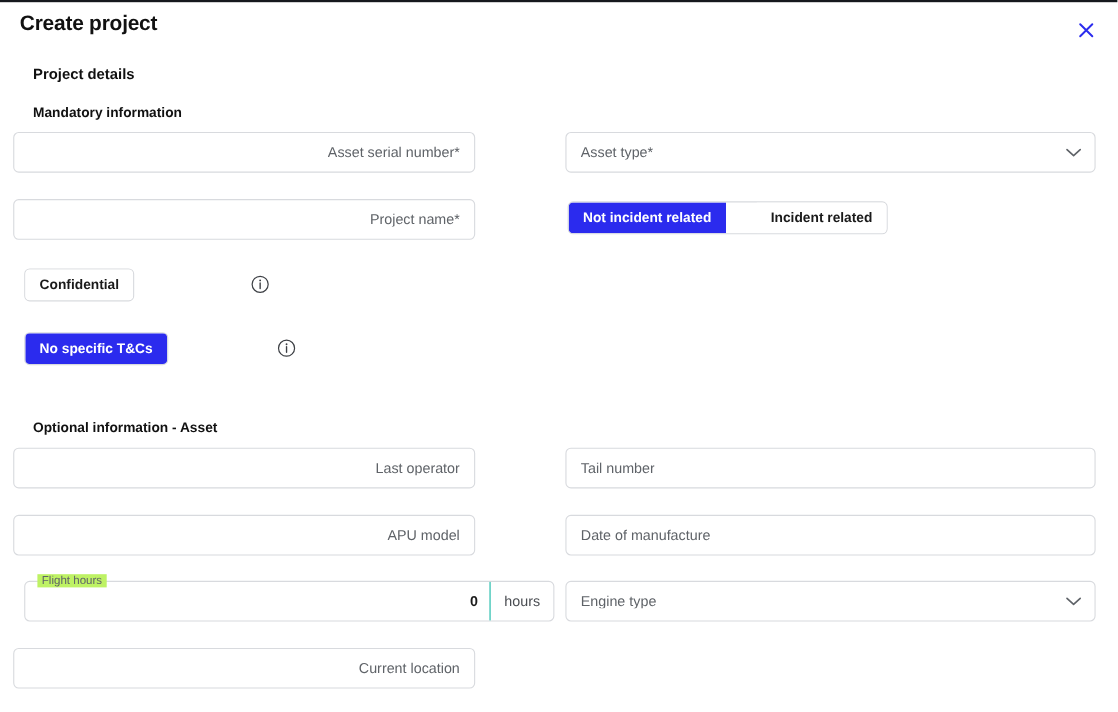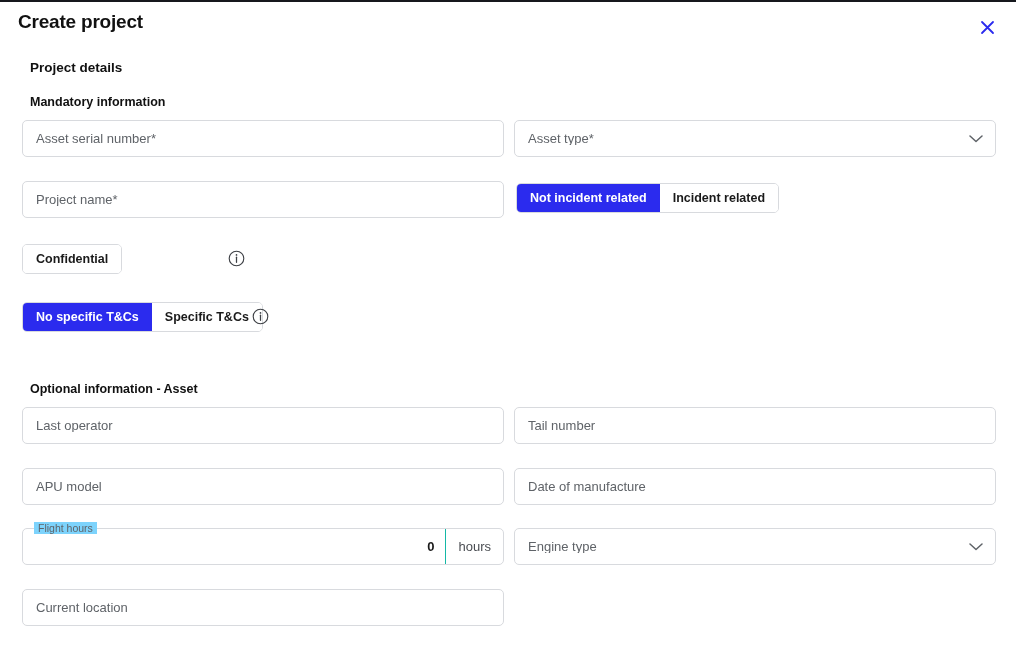--- a/index.html
+++ b/index.html
@@ -95,21 +95,21 @@
   }
   .field.select { cursor: pointer; }
   .field .chev {
     position: absolute;
     right: 12px;
     top: 50%;
     transform: translateY(-50%);
     display: flex;
   }
 
-  .col-left  { left: 22px;  width: 482px; }
+  .col-left  { left: 12px;  width: 420px; justify-content: flex-end; }
   .col-right { left: 514px; width: 482px; }
 
   #f-asset-serial { top: 120px; }
   #f-asset-type   { top: 120px; }
   #f-project-name { top: 181px; }
   #f-last-operator { top: 407px; }
   #f-tail-number   { top: 407px; }
   #f-apu-model     { top: 468px; }
   #f-date-manufacture { top: 468px; }
   #f-engine-type   { top: 528px; }
@@ -117,20 +117,21 @@
 
   
   .toggle-group {
     position: absolute;
     display: inline-flex;
     height: 30px;
     border-radius: 5px;
     overflow: hidden;
     border: 1px solid #d8dade;
     background: #ffffff;
+    gap: 28px;
   }
   .toggle-btn {
     border: none;
     background: #ffffff;
     color: #1a1a1a;
     font-family: "Liberation Sans", sans-serif;
     font-size: 12.5px;
     font-weight: bold;
     padding: 0 13px;
     cursor: pointer;
@@ -170,21 +171,21 @@
     border: 1px solid #d8dade;
     border-radius: 5px;
     background: #ffffff;
     display: flex;
     align-items: stretch;
   }
   .fieldset-legend {
     position: absolute;
     top: -7px;
     left: 11px;
-    background: #7dd3fc;
+    background: #bef264;
     padding: 0 4px;
     font-size: 10.5px;
     color: #5f6368;
     line-height: 12px;
     white-space: nowrap;
   }
   .fh-value {
     flex: 1;
     display: flex;
     align-items: center;
@@ -257,21 +258,20 @@
   <span class="info-icon" id="info-confidential">
     <svg width="17" height="17" viewBox="0 0 17 17">
       <circle cx="8.5" cy="8.5" r="7.3" stroke="#3c3f44" stroke-width="1.1" fill="none"></circle>
       <circle cx="8.5" cy="4.9" r="0.85" fill="#3c3f44"></circle>
       <path d="M8.5 7.2 L8.5 12.3" stroke="#3c3f44" stroke-width="1.25" stroke-linecap="round"></path>
     </svg>
   </span>
 
   <div class="toggle-group" id="tg-tcs">
     <button class="toggle-btn active">No specific T&amp;Cs</button>
-    <button class="toggle-btn">Specific T&amp;Cs</button>
   </div>
 
   <span class="info-icon" id="info-tcs">
     <svg width="17" height="17" viewBox="0 0 17 17">
       <circle cx="8.5" cy="8.5" r="7.3" stroke="#3c3f44" stroke-width="1.1" fill="none"></circle>
       <circle cx="8.5" cy="4.9" r="0.85" fill="#3c3f44"></circle>
       <path d="M8.5 7.2 L8.5 12.3" stroke="#3c3f44" stroke-width="1.25" stroke-linecap="round"></path>
     </svg>
   </span>
 

